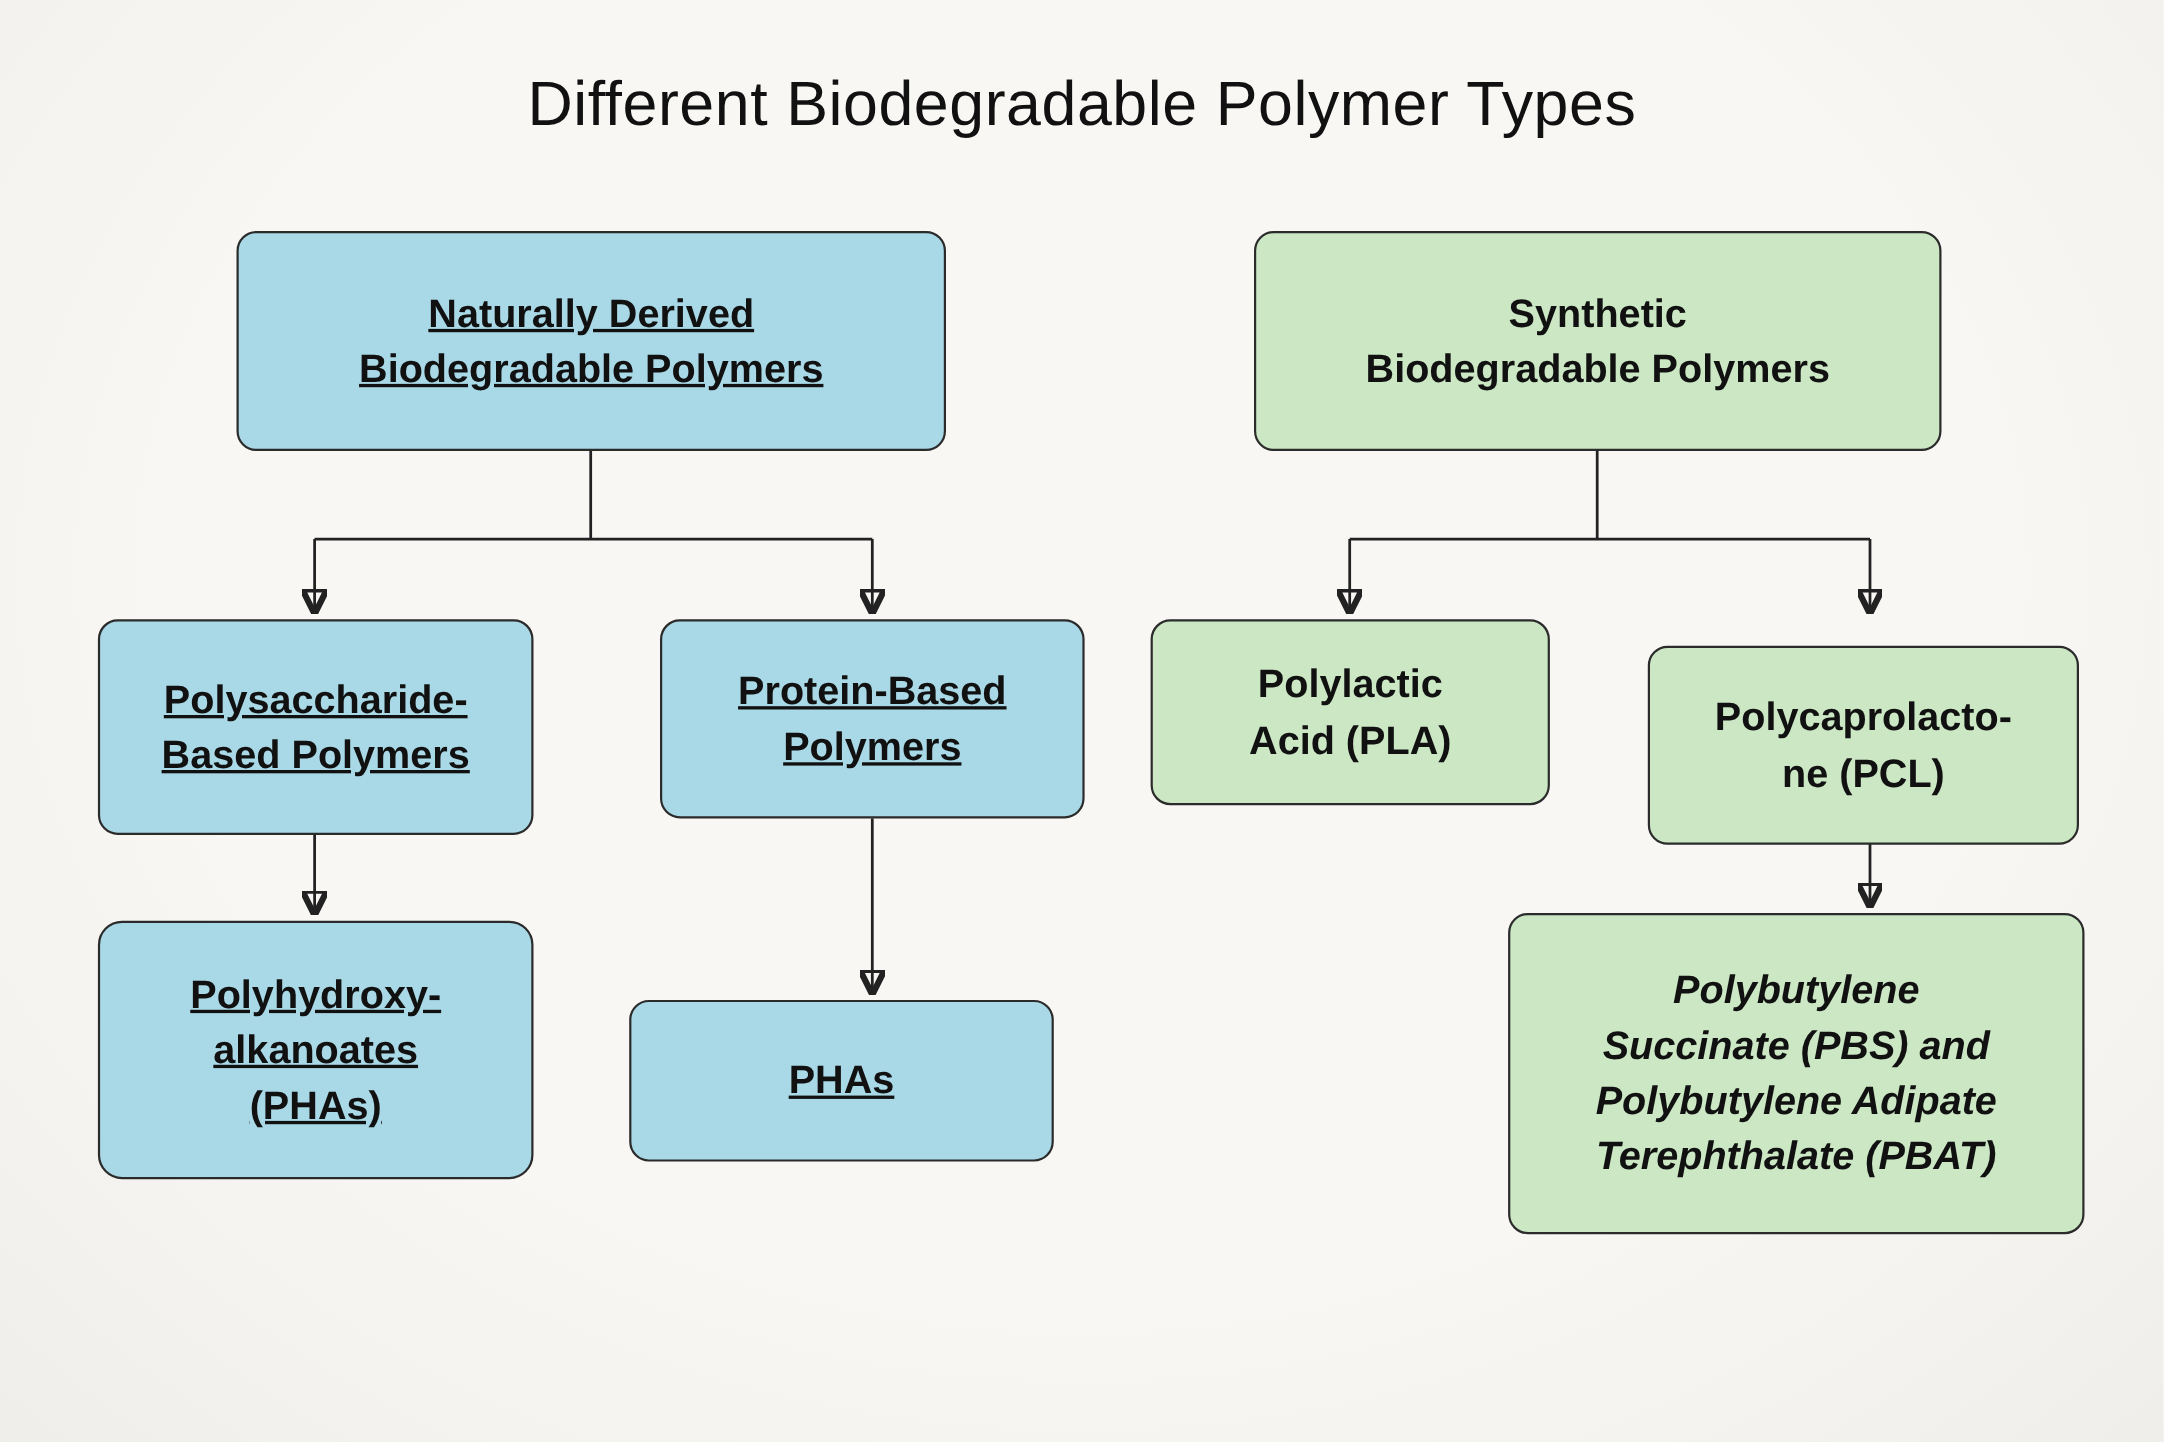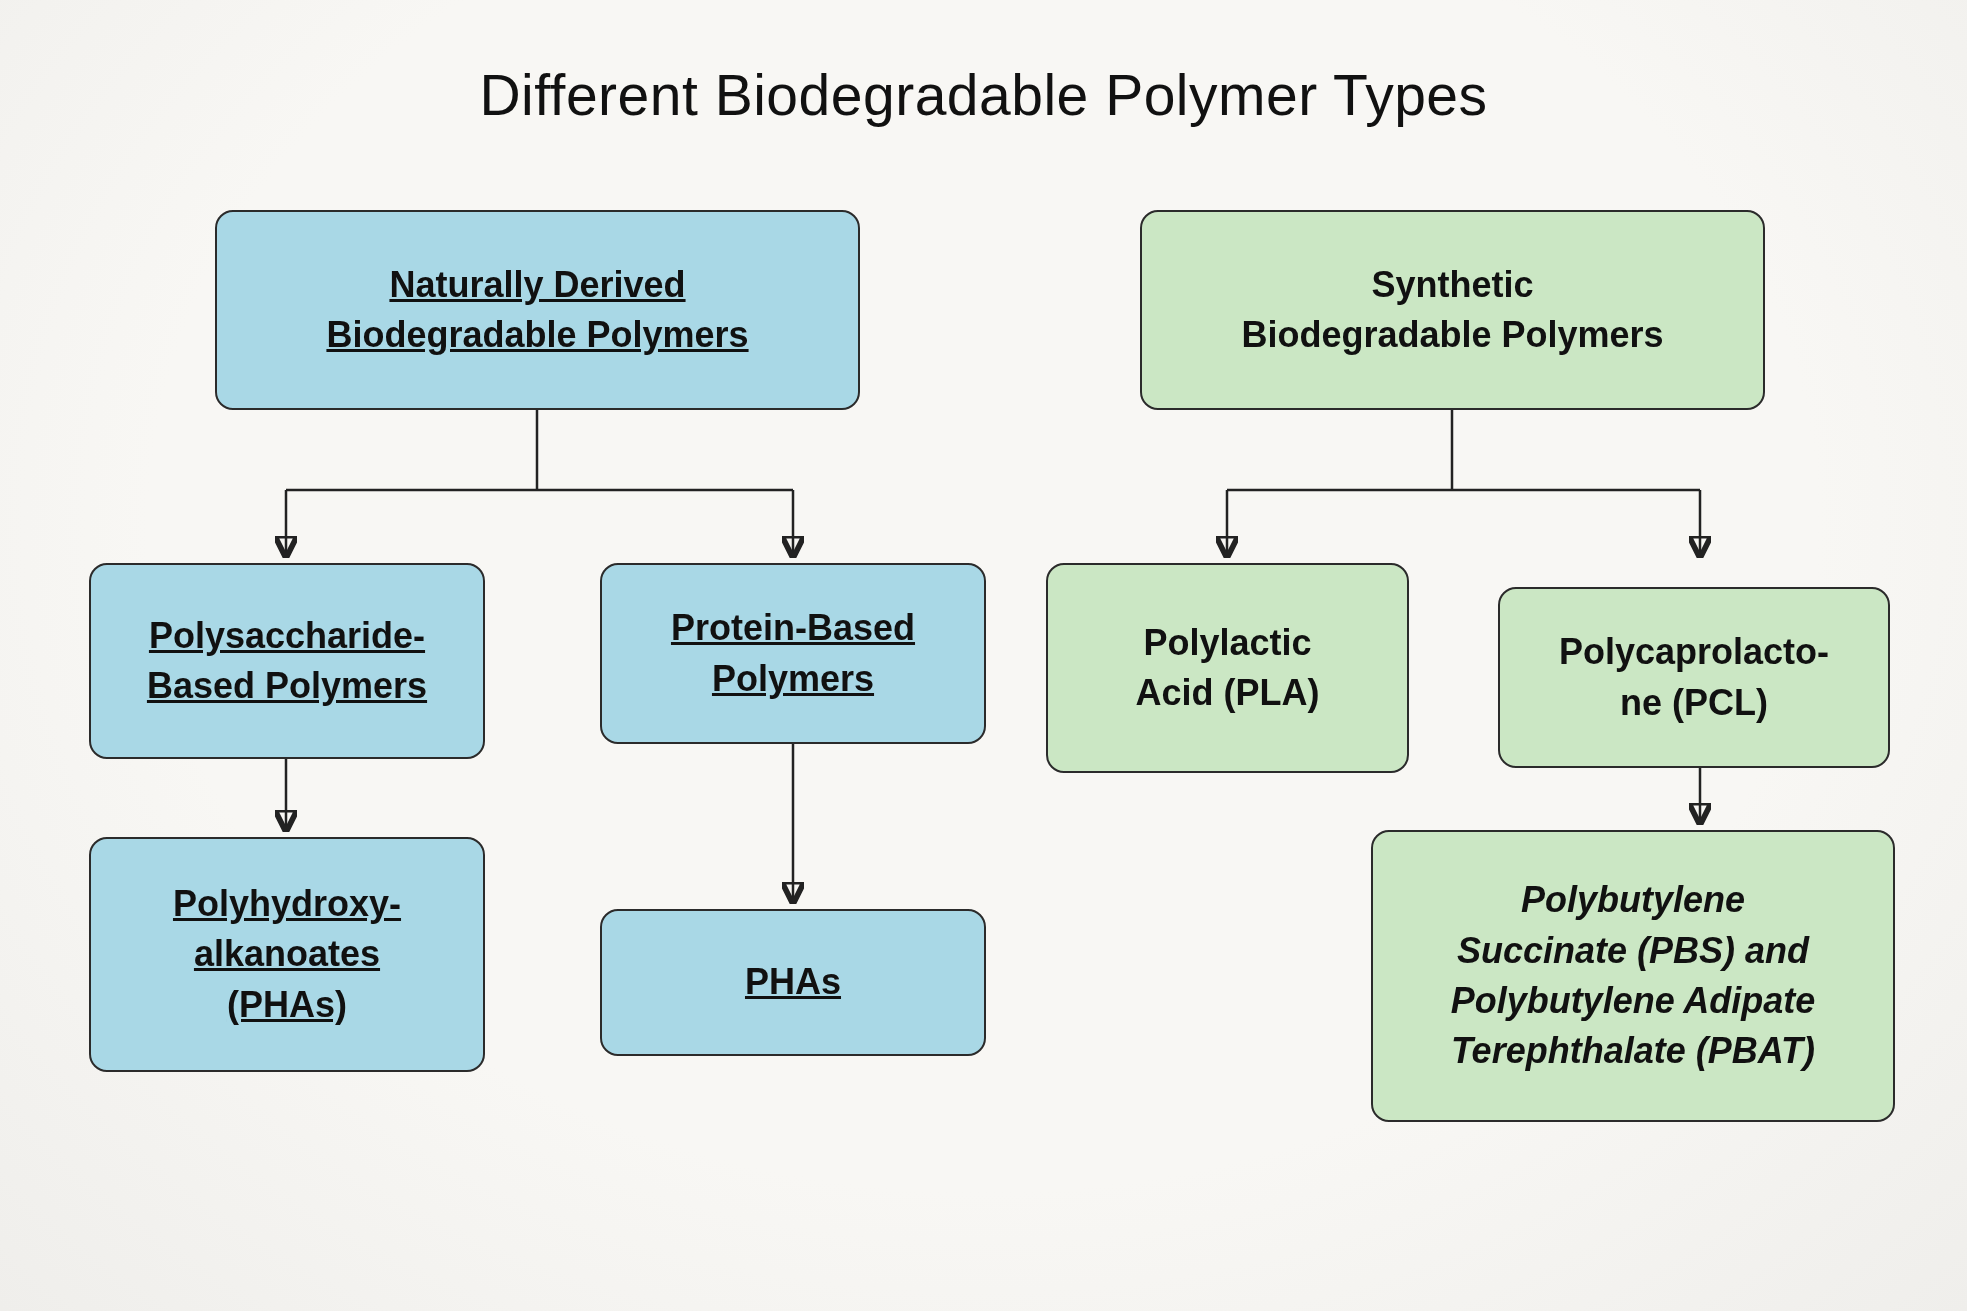--- a/index.html
+++ b/index.html
@@ -45,25 +45,25 @@
 
   .node.blue  { background: var(--blue, #a9d8e6); text-decoration: underline; }
   .node.green { background: var(--green, #cbe7c4); }
 
   
   #node-natural-root   { left: 215px;  top: 210px; width: 645px; height: 200px; }
   #node-synthetic-root { left: 1140px; top: 210px; width: 625px; height: 200px; }
 
   #node-polysaccharide { left: 89px;   top: 563px; width: 396px; height: 196px; }
   #node-protein        { left: 600px;  top: 563px; width: 386px; height: 181px; }
-  #node-pla            { left: 1046px; top: 563px; width: 363px; height: 210px; }
+  #node-pla            { left: 1046px; top: 563px; width: 363px; height: 169px; }
   #node-pcl            { left: 1498px; top: 563px; width: 392px; height: 181px; margin-top: 24px; }
 
-  #node-phas-long      { left: 89px;   top: 837px; width: 396px; height: 235px; }
-  #node-phas-short     { left: 600px;  top: 909px; width: 386px; height: 147px; }
+  #node-phas-long      { left: 89px;   top: 837px; width: 396px; height: 235px; border-radius: 22px; }
+  #node-phas-short     { left: 572px;  top: 909px; width: 386px; height: 147px; }
   #node-pbs-pbat       { left: 1371px; top: 830px; width: 524px; height: 292px; font-style: italic; }
 
   svg.edges {
     position: absolute;
     inset: 0;
     width: 100%;
     height: 100%;
     pointer-events: none;
   }
 

